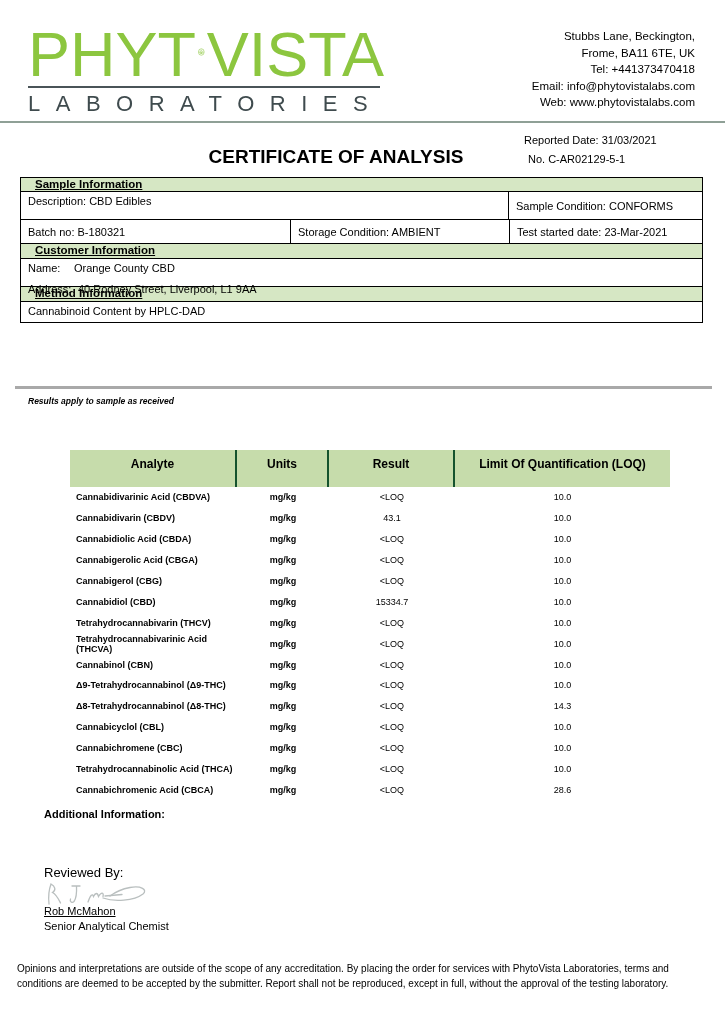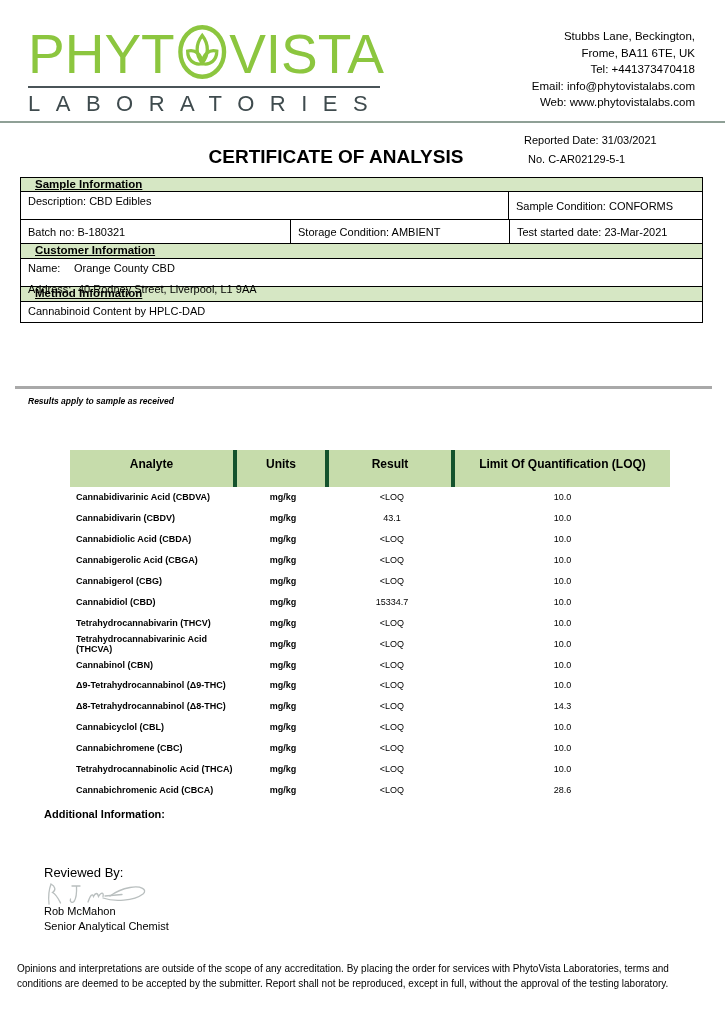--- a/index.html
+++ b/index.html
@@ -3,21 +3,21 @@
 <meta charset="utf-8">
 <style>
   * { margin:0; padding:0; box-sizing:border-box; }
   html,body { background:#fff; }
   body { font-family:"Liberation Sans", sans-serif; color:#000; }
   .page { position:relative; width:725px; height:1024px; background:#fff; overflow:hidden; }
 
   
   .logo { position:absolute; left:28px; top:24px; width:356px; }
   .logo-word { display:flex; align-items:center; gap:1px; color:var(--logo-green,#8cc63f);
-               font-size:55px; font-weight:400; letter-spacing:0px; line-height:58px; white-space:nowrap; }
+               font-size:63px; font-weight:400; letter-spacing:0px; line-height:58px; white-space:nowrap; }
   .logo-word svg { margin:0 1px 4px 1px; }
   .logo-rule { height:2px; background:#4a5458; margin:2px 0 3px 0; width:352px; }
   .logo-sub { color:var(--lab-gray,#3f4b4e); font-size:22px; letter-spacing:15.5px; font-weight:400; white-space:nowrap; }
   .contact { position:absolute; right:30px; top:28px; text-align:right; font-size:11.5px; line-height:16.5px; }
   .page-rule { position:absolute; left:0; top:121px; width:725px; height:2px; background:#8fa096; }
 
   
   .title { position:absolute; left:0; top:146px; width:660px; text-align:center;
            font-size:19px; font-weight:700; letter-spacing:0px;padding-left:12px; }
   .meta { position:absolute; left:524px; top:131px; font-size:11px; line-height:18.5px; }
@@ -40,35 +40,35 @@
   .block { display:block; padding:3px 7px; }
   .custline .clabel { display:inline-block; min-width:36px; margin-right:10px; }
   .custline.addr { margin-top:9px; }
   .custline.addr .clabel { min-width:44px; margin-right:6px; }
 
   
   .thick-rule { position:absolute; left:15px; top:386px; width:697px; height:3px; background:#a9a9a9; }
   .note { position:absolute; left:28px; top:396px; font-size:8.5px; font-weight:700; font-style:italic; }
   .rtable { position:absolute; left:70px; top:450px; width:600px; }
   .rt-head { display:grid; grid-template-columns:167px 92px 126px 215px; height:37px; }
-  .rt-hcell { background:var(--thead-green,#c6dcab); border-right:4px solid #14532d;
+  .rt-hcell { background:var(--thead-green,#c6dcab); border-right:2px solid #14532d;
               font-weight:700; font-size:12px; display:flex; justify-content:center; padding-top:7px; }
   .rt-hcell:last-child { border-right:none; }
   .rt-row { display:grid; grid-template-columns:167px 92px 126px 215px; height:20.9px; align-items:center; }
   .rt-cell { font-size:9px; }
   .rt-cell.c0 { font-weight:700; padding-left:6px; text-align:left; }
   .rt-cell.c1 { font-weight:700; text-align:center; }
   .rt-cell.c2 { text-align:center; }
   .rt-cell.c3 { text-align:center; }
 
   
   .addl { position:absolute; left:44px; top:808px; font-size:11px; font-weight:700; }
   .revlabel { position:absolute; left:44px; top:865px; font-size:13px; }
   .sig { position:absolute; left:42px; top:879px; }
-  .revname { position:absolute; left:44px; top:905px; font-size:11px; }
+  .revname { position:absolute; left:44px; top:905px; font-size:11px;text-decoration:underline; }
   .revtitle { position:absolute; left:44px; top:920px; font-size:11px; }
   .footer { position:absolute; left:17px; top:961px; width:695px; font-size:10px; line-height:15px; }
 </style>
 </head>
 <body>
 
 <div class="page">
 
   <div class="logo">
     <div class="logo-word">

